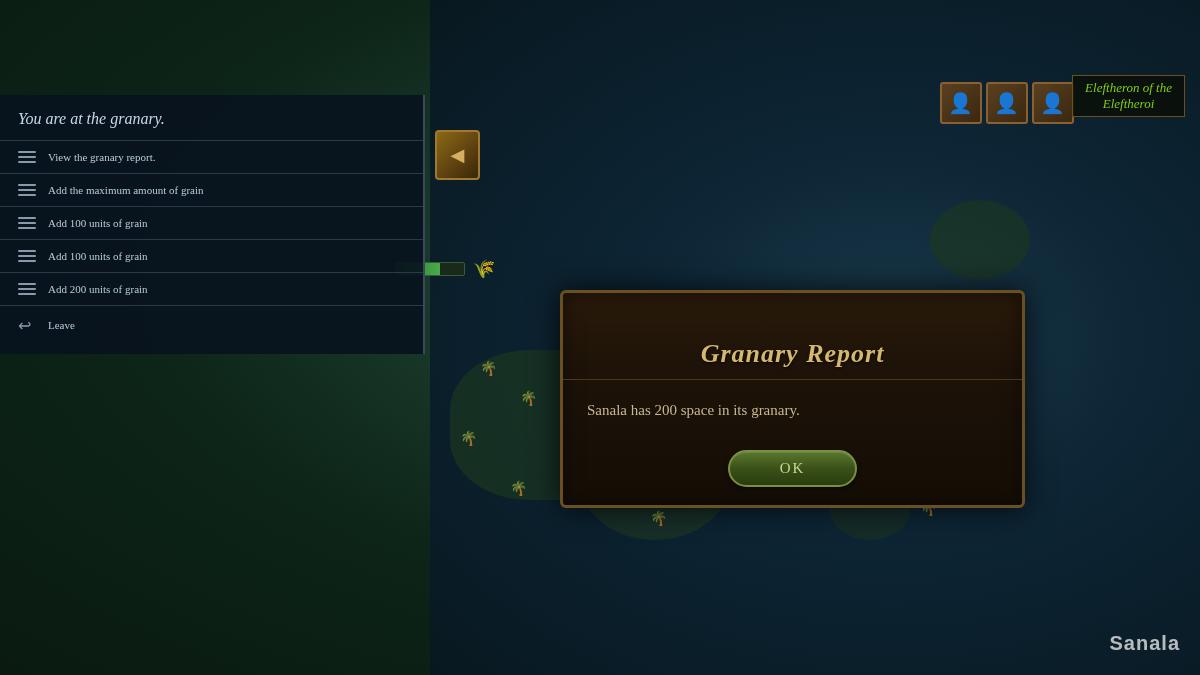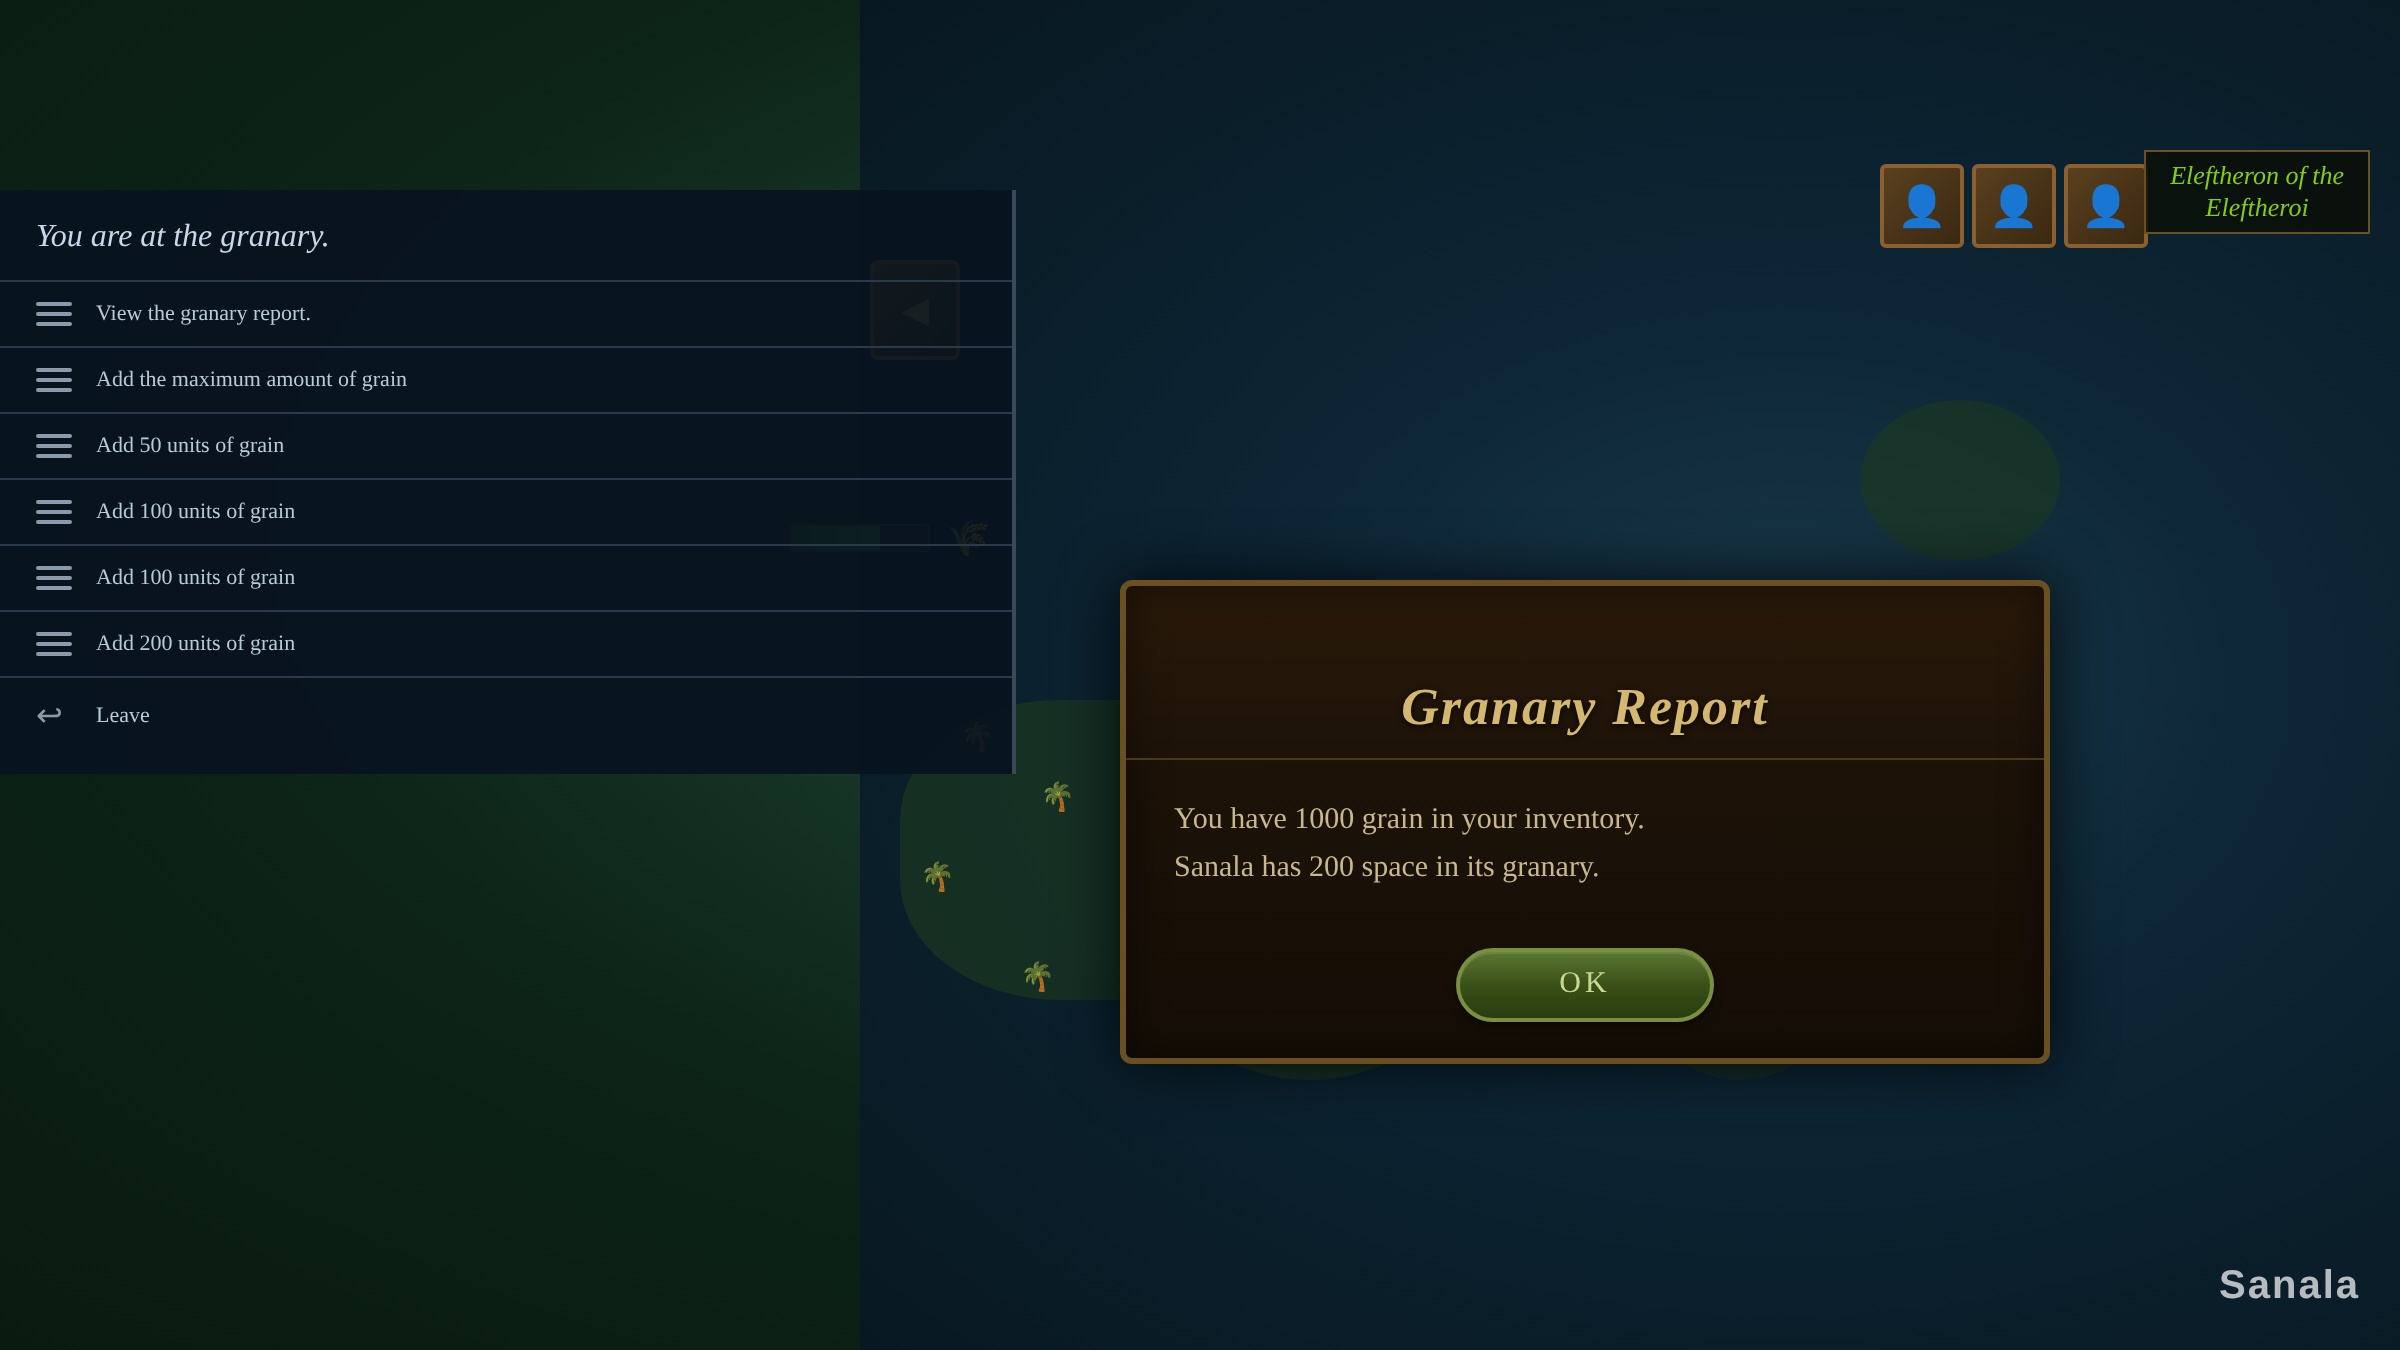--- a/index.html
+++ b/index.html
@@ -67,21 +67,21 @@
       font-size: 13px;
       font-style: italic;
       text-align: center;
     }
 
     
     .menu-panel {
       position: absolute;
       top: 95px;
       left: 0;
-      width: 508px;
+      width: 425px;
       background: rgba(8, 18, 30, 0.92);
       border-right: 2px solid #3a4a5a;
       z-index: 20;
       padding: 15px 0 10px 0;
     }
 
     .menu-header {
       color: #c8d8e8;
       font-size: 16px;
       padding: 0 18px 12px 18px;
@@ -358,28 +358,20 @@
 
   <div class="menu-item">
     <div class="menu-icon">
       <span></span>
         <span></span>
         <span></span>
     </div>
     <span class="menu-item-label">Add the maximum amount of grain</span>
   </div>
 
-  <div class="menu-item">
-    <div class="menu-icon">
-      <span></span>
-        <span></span>
-        <span></span>
-    </div>
-    <span class="menu-item-label">Add 50 units of grain</span>
-  </div>
 
   <div class="menu-item">
     <div class="menu-icon">
       <span></span>
         <span></span>
         <span></span>
     </div>
     <span class="menu-item-label">Add 100 units of grain</span>
   </div>
 
@@ -407,21 +399,20 @@
   </div>
 </div>
 
 <div class="modal-overlay">
   <div class="modal-box">
     <div class="modal-title-bar">
       <div class="modal-title">Granary Report</div>
     </div>
     <div class="modal-body">
       <div class="modal-text">
-        <div>You have 1000 grain in your inventory.</div>
         <div>Sanala has 200 space in its granary.</div>
       </div>
     </div>
     <div class="modal-footer">
       <button class="ok-button">OK</button>
     </div>
   </div>
 </div>
 
 <div class="watermark">Sanala</div>

